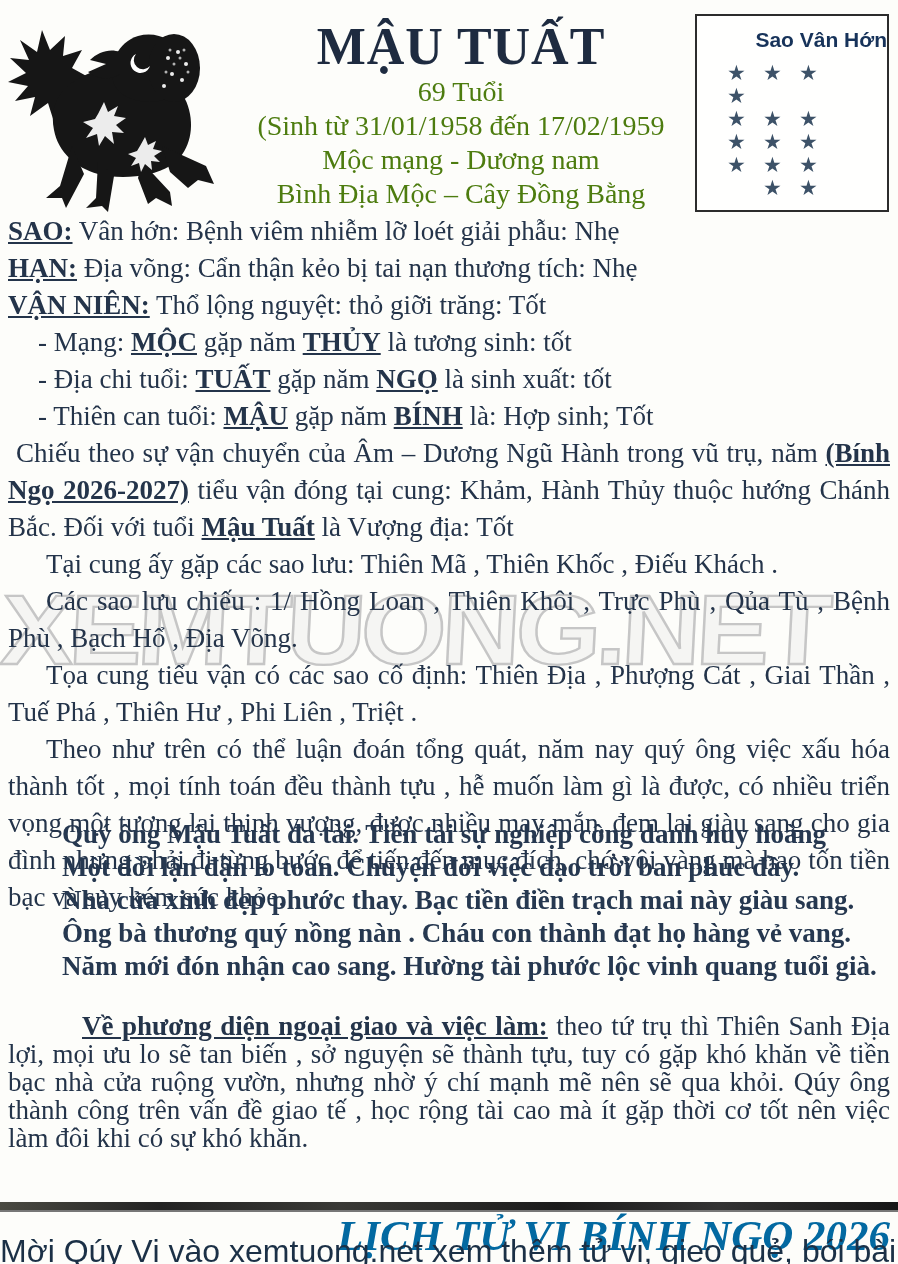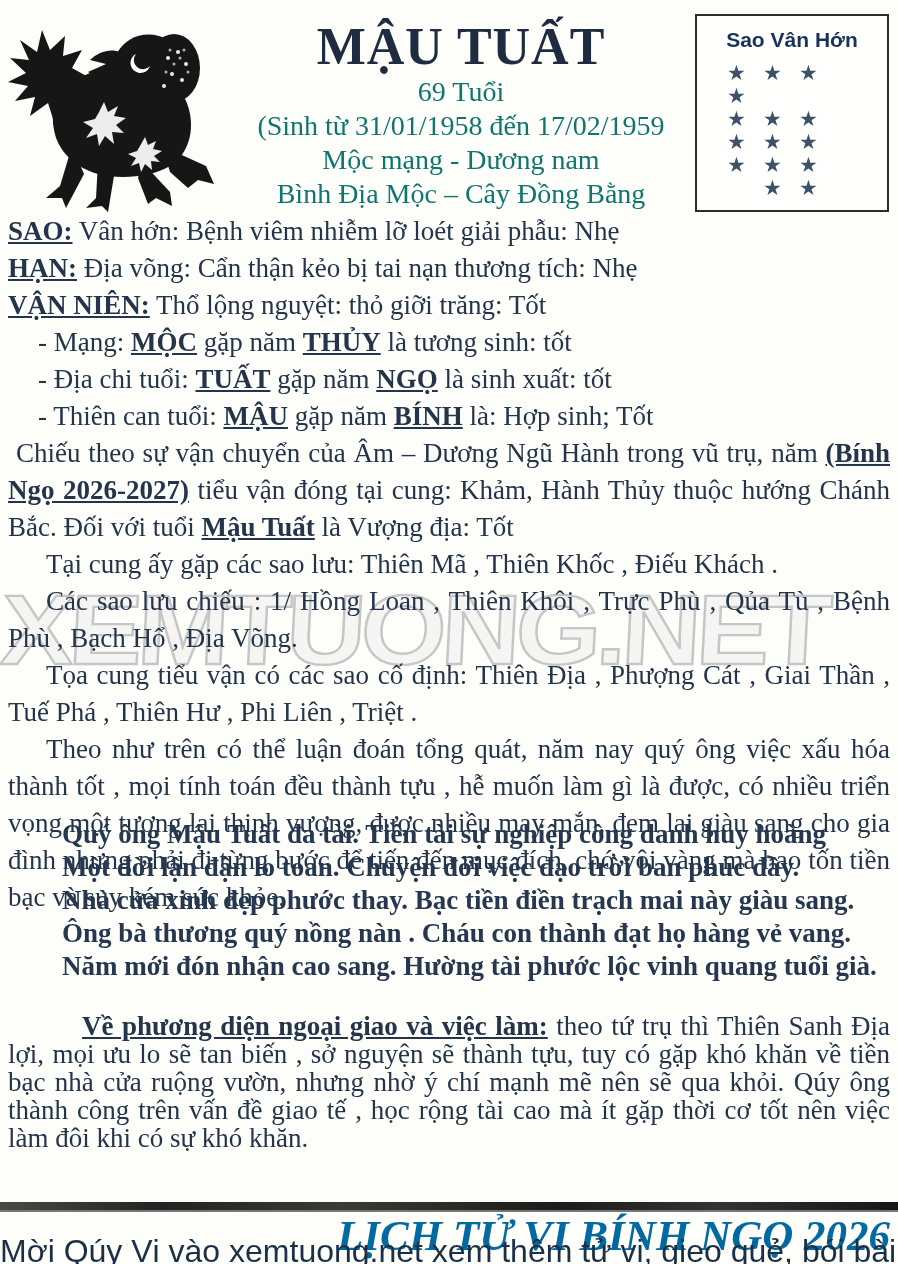--- a/index.html
+++ b/index.html
@@ -8,25 +8,25 @@
     background:#fdfdfa;
     font-family:"Liberation Serif", serif;
     color:#24344a;
   }
   .abs{position:absolute;}
 
   
   #dog-stamp{left:2px;top:6px;width:226px;height:208px;}
   #header-block{left:222px;top:18px;width:478px;text-align:center;color:#22304a;}
   #page-title{font-size:52px;font-weight:bold;letter-spacing:1px;line-height:1.1;color:#1e2b40;}
-  .hdr-sub{font-size:28px;line-height:34px;color:#0f766e;}
+  .hdr-sub{font-size:28px;line-height:34px;color:#4d7c0f;}
 
   
   #star-box{left:695px;top:14px;width:194px;height:198px;border:2px solid #2c2c2c;background:#fffffe;box-sizing:border-box;}
-  #star-box-title{margin-top:12px;text-align:center;font-family:"Liberation Sans",sans-serif;font-weight:bold;font-size:21px;color:#17335a;}
+  #star-box-title{margin-top:12px;text-align:right;font-family:"Liberation Sans",sans-serif;font-weight:bold;font-size:21px;color:#17335a;}
   #star-grid{margin:10px 0 0 30px;}
   .star-row{height:23px;line-height:23px;}
   .star-cell{display:inline-block;width:36px;text-align:left;font-size:21px;}
   .star-on{color:#3d5268;}
   .star-off{visibility:hidden;}
 
   
   #watermark{
     left:4px;top:572px;width:894px;
     font-family:"Liberation Sans",sans-serif;font-weight:bold;

